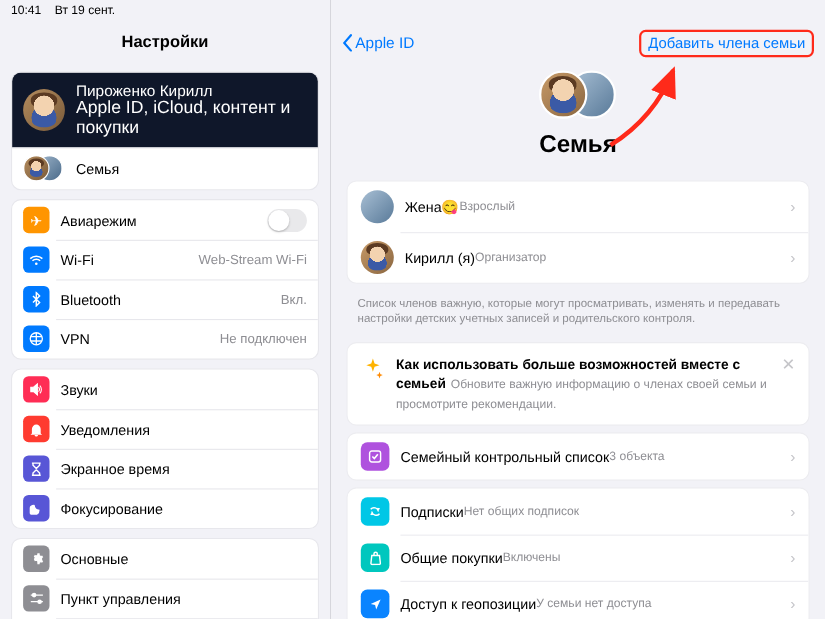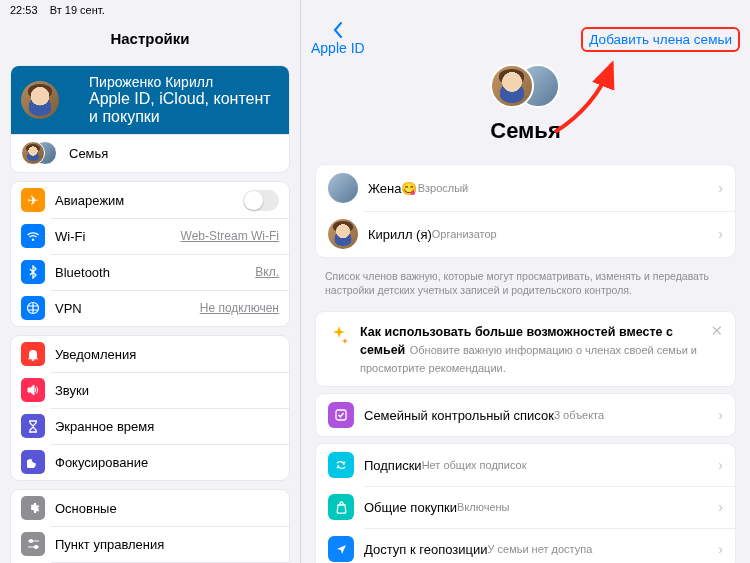--- a/index.html
+++ b/index.html
@@ -15,22 +15,22 @@
   .battery-body::after { content:""; position:absolute; right:-3px; top:2px; width:2px; height:4px; background:#000; border-radius:0 1px 1px 0; }
   .battery-fill { position:absolute; left:1px; top:1px; bottom:1px; width:65%; background:#000; border-radius:1px; }
   
   .sidebar { width:301px; height:100%; background:#f2f2f7; border-right:1px solid #d6d6dc; padding-top:24px; overflow:hidden; }
   .sidebar-title { font-size:15px; font-weight:600; text-align:center; padding:6px 0 10px; }
   .group { background:#fff; margin:8px 10px; border-radius:9px; overflow:hidden; border:1px solid #e7e7ec; }
   .row { display:flex; align-items:center; min-height:36px; padding:6px 10px; position:relative; }
   .row + .row::before { content:""; position:absolute; left:40px; right:0; top:0; height:1px; background:#e7e7ec; }
   .row .icon-wrap { width:24px; height:24px; border-radius:5px; display:flex; align-items:center; justify-content:center; margin-right:10px; flex-shrink:0; }
   .row .label { font-size:13px; color:#000; flex:1; }
-  .row .value { font-size:12px; color:#8e8e93; margin-left:auto; text-align:right;text-decoration:underline; }
-  .row.selected { background:#0369a1;gap:20px; }
+  .row .value { font-size:12px; color:#8e8e93; margin-left:auto; text-align:right; }
+  .row.selected { background:#0f172a; }
   .row.selected .label, .row.selected .sub { color:#fff; }
   .row.selected + .row::before { left:0; }
   .profile { padding:8px 10px; }
   .profile .avatar { width:38px; height:38px; border-radius:50%; margin-right:10px; flex-shrink:0; background:linear-gradient(135deg,#b38b5d,#7a5b3a); position:relative; overflow:hidden; }
   .profile .texts { display:flex; flex-direction:column; }
   .profile .name { font-size:14px; font-weight:500; }
   .profile .sub { font-size:16px; color:#e8f1ff; }
   .family-avatars { position:relative; width:38px; height:26px; margin-right:10px; }
   .family-avatars .a1, .family-avatars .a2 { width:24px; height:24px; border-radius:50%; position:absolute; border:1.5px solid #fff; }
   .family-avatars .a1 { left:0; top:1px; background:linear-gradient(135deg,#b38b5d,#7a5b3a); z-index:2; }
@@ -38,21 +38,21 @@
   
   .toggle { width:36px; height:21px; background:#e9e9eb; border-radius:11px; position:relative; margin-left:auto; }
   .toggle .knob { width:19px; height:19px; background:#fff; border-radius:50%; position:absolute; left:1px; top:1px; box-shadow:0 1px 2px rgba(0,0,0,.25); }
   
   .ic-orange{background:#ff9500;} .ic-blue{background:#007aff;} .ic-grey{background:#8e8e93;}
   .ic-red{background:#ff3b30;} .ic-pink{background:#ff2d55;} .ic-indigo{background:#5856d6;}
   .icon-wrap svg, .icon-wrap span { color:#fff; font-size:13px; }
   
   .detail { flex:1; height:100%; background:#f2f2f7; padding-top:22px; position:relative; overflow:hidden; }
   .navbar { display:flex; align-items:center; height:34px; padding:0 10px; }
-  .back { color:#007aff; font-size:14px; display:flex; align-items:center; gap:2px;flex-direction:column; }
+  .back { color:#007aff; font-size:14px; display:flex; align-items:center; gap:2px; }
   .add-btn { margin-left:auto; color:#007aff; font-size:13.5px; padding:3px 6px; border:2.5px solid #ff2a1a; border-radius:6px; }
   .hero { text-align:center; padding:6px 0 14px; }
   .hero-avatars { position:relative; width:72px; height:48px; margin:0 auto 8px; }
   .hero-avatars .h1, .hero-avatars .h2 { width:44px; height:44px; border-radius:50%; position:absolute; border:2px solid #fff; }
   .hero-avatars .h1 { left:0; top:2px; z-index:2; background:linear-gradient(135deg,#c79a68,#8a6640); }
   .hero-avatars .h2 { left:26px; top:2px; background:linear-gradient(135deg,#a8bfd4,#597a99); }
   .hero-title { font-size:22px; font-weight:700; }
   .d-group { background:#fff; margin:6px 14px; border-radius:9px; overflow:hidden; border:1px solid #ececf0; }
   .drow { display:flex; align-items:center; padding:8px 12px; position:relative; }
   .drow + .drow::before { content:""; position:absolute; left:48px; right:0; top:0; height:1px; background:#ececf0; }
@@ -72,21 +72,21 @@
   
   .avatar-face::after { content:""; position:absolute; inset:3px; border-radius:50%; background:radial-gradient(circle at 50% 38%, #f3d3b0 36%, transparent 37%), radial-gradient(circle at 50% 72%, #3b5aa6 40%, transparent 41%); }
   .avatar-face::before { content:""; position:absolute; left:18%; right:18%; top:8%; height:36%; background:#5b3a22; border-radius:50% 50% 40% 40%; }
 </style>
 </head>
 <body>
 
 <div class="screen">
   <div class="statusbar">
     <div class="left">
-      <span>22:53</span>
+      <span>10:41</span>
       &nbsp;&nbsp;
       <span>Вт 19 сент.</span>
     </div>
     <div class="right">
       <span class="wifi-status">
         <svg width="14" height="10" viewBox="0 0 14 10">
             <path d="M7 9.2a1.1 1.1 0 100-2.2 1.1 1.1 0 000 2.2zm-3-3.3a4.3 4.3 0 016 0l1-1a5.7 5.7 0 00-8 0l1 1zm-2-2a7.1 7.1 0 0110 0l1-1a8.6 8.6 0 00-12 0l1 1z" fill="#000"></path>
           </svg>
       </span>
       <span>69 %</span>
@@ -153,35 +153,35 @@
               <path d="M7 1.5v11M2 5h10M2 9h10"></path>
             </svg>
         </div>
         <span class="label">VPN</span>
         <span class="value">Не подключен</span>
       </div>
     </div>
 
     <div class="group">
       <div class="row">
-        <div class="icon-wrap ic-red">
-          <svg width="12" height="13" viewBox="0 0 12 13" fill="#fff">
-              <path d="M6 13a1.6 1.6 0 001.6-1.5H4.4A1.6 1.6 0 006 13zm4-3V6a4 4 0 10-8 0v4l-1.3 1.3h10.6z"></path>
-            </svg>
-        </div>
-        <span class="label">Уведомления</span>
-      </div>
-      <div class="row">
         <div class="icon-wrap ic-pink">
           <svg width="13" height="12" viewBox="0 0 13 12" fill="#fff">
               <path d="M1 4v4h2.5L7 11V1L3.5 4zm8.2-1.5a5 5 0 010 7M8 4a3 3 0 010 4" stroke="#fff" stroke-width="1" fill="none"></path>
               <path d="M1 4v4h2.5L7 11V1L3.5 4z" fill="#fff"></path>
             </svg>
         </div>
         <span class="label">Звуки</span>
+      </div>
+      <div class="row">
+        <div class="icon-wrap ic-red">
+          <svg width="12" height="13" viewBox="0 0 12 13" fill="#fff">
+              <path d="M6 13a1.6 1.6 0 001.6-1.5H4.4A1.6 1.6 0 006 13zm4-3V6a4 4 0 10-8 0v4l-1.3 1.3h10.6z"></path>
+            </svg>
+        </div>
+        <span class="label">Уведомления</span>
       </div>
       <div class="row">
         <div class="icon-wrap ic-indigo">
           <svg width="10" height="13" viewBox="0 0 10 13" fill="#fff">
               <path d="M1 1h8M1 12h8M2 1v2l3 3 3-3V1M2 12v-2l3-3 3 3v2" stroke="#fff" stroke-width="1.3" fill="none"></path>
             </svg>
         </div>
         <span class="label">Экранное время</span>
       </div>
       <div class="row">

